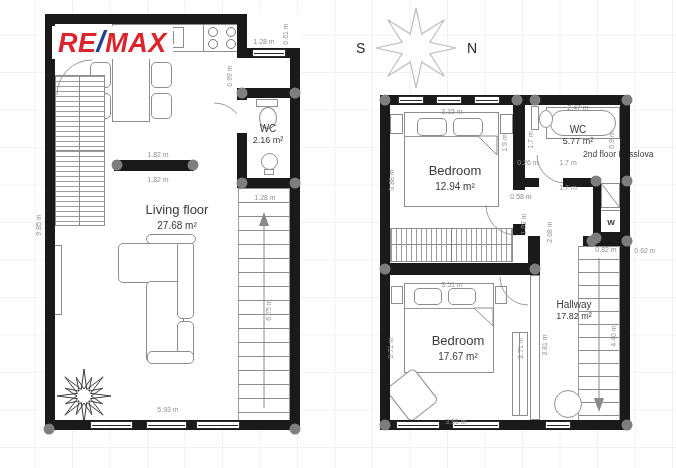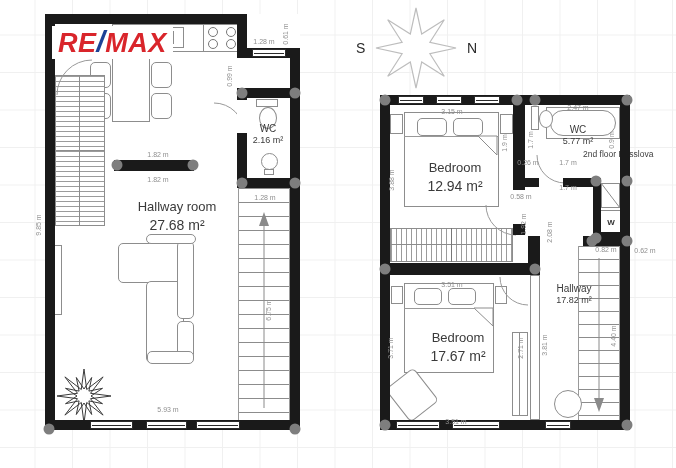--- a/index.html
+++ b/index.html
@@ -21,21 +21,21 @@
   .vline{position:absolute;background:#777;width:1px;z-index:3}
   .burner{position:absolute;width:10px;height:10px;border:1px solid #777;border-radius:50%;background:#fff;z-index:3}
   .hang-v{background-image:linear-gradient(90deg,transparent calc(50% - 1px),#8c8c8c calc(50% - 1px),#8c8c8c 50%,transparent 50%),repeating-linear-gradient(180deg,#9b9b9b 0 1px,transparent 1px 5px)}
   .hang-h{background-image:linear-gradient(180deg,transparent calc(50% - 1px),#8c8c8c calc(50% - 1px),#8c8c8c 50%,transparent 50%),repeating-linear-gradient(90deg,#9b9b9b 0 1px,transparent 1px 5px)}
   .rad{background-image:linear-gradient(90deg,transparent calc(50% - 1px),#8c8c8c calc(50% - 1px),#8c8c8c 50%,transparent 50%)}
   .stairs{position:absolute;z-index:2;background-color:#fff;border-left:1px solid #9a9a9a;border-right:1px solid #9a9a9a;
     background-image:repeating-linear-gradient(180deg,#8c8c8c 0 1px,transparent 1px 14px)}
   .stairs.s13{background-image:repeating-linear-gradient(180deg,#8c8c8c 0 1px,transparent 1px 13px)}
   .room-label{position:absolute;z-index:4;text-align:center;color:#3a3a3a;transform:translate(-50%,-50%);white-space:nowrap;line-height:1.3}
   .room-label .rn{font-size:13px}
-  .room-label .ra{font-size:14px}
+  .room-label .ra{font-size:10px}
   .room-label.small .rn{font-size:10px}
   .room-label.small .ra{font-size:9px}
   .dim{position:absolute;font-size:7px;color:#8f8f8f;z-index:7;white-space:nowrap}
   .dot{position:absolute;width:11px;height:11px;border-radius:50%;background:#7e7e7e;z-index:8;transform:translate(-50%,-50%)}
   .compass-letter{position:absolute;z-index:4;font-size:14px;color:#2a2a2a}
   .floor-note{position:absolute;z-index:4;font-size:8.5px;color:#404040;white-space:nowrap}
   .washer-label{position:absolute;z-index:4;font-size:8px;font-weight:bold;color:#333;text-align:center}
   #logo{position:absolute;left:52px;top:26px;z-index:10;background:#fff;padding:1px 6px 2px 6px;font-style:italic;font-weight:bold;font-size:27px;letter-spacing:.5px;line-height:1}
   #logo .red{color:#d9252b}
   #logo .blue{color:#1d4296;font-size:30px}
@@ -94,21 +94,21 @@
     <div class="f fr" style="left:146px;top:234px;width:50px;height:10px"></div>
 
     <div class="f" style="left:256px;top:99px;width:22px;height:8px"></div>
     <div class="f ell" style="left:259px;top:107px;width:18px;height:22px"></div>
     <div class="f ell" style="left:261px;top:153px;width:17px;height:17px"></div>
     <div class="f" style="left:264px;top:169px;width:10px;height:6px"></div>
 
     <div class="stairs" style="left:238px;top:188px;width:52px;height:242px"></div>
 
     <div class="room-label" style="left:177px;top:217px">
-      <div class="rn">Hallway room</div>
+      <div class="rn">Living floor</div>
       <div class="ra">27.68 m²</div>
     </div>
     <div class="room-label small" style="left:268px;top:134px">
       <div class="rn">WC</div>
       <div class="ra">2.16 m²</div>
     </div>
   </div>
 
   <div>
     <div class="floor" style="left:380px;top:95px;width:250px;height:335px"></div>
@@ -176,21 +176,21 @@
       <div class="ra">12.94 m²</div>
     </div>
     <div class="room-label small" style="left:578px;top:135px">
       <div class="rn">WC</div>
       <div class="ra">5.77 m²</div>
     </div>
     <div class="room-label" style="left:458px;top:348px">
       <div class="rn">Bedroom</div>
       <div class="ra">17.67 m²</div>
     </div>
-    <div class="room-label small" style="left:574px;top:294px">
+    <div class="room-label small" style="left:574px;top:310px">
       <div class="rn">Hallway</div>
       <div class="ra">17.82 m²</div>
     </div>
     <div class="floor-note" style="left:583px;top:149px">2nd floor Resslova</div>
   </div>
 
   <span class="compass-letter" style="left:356px;top:40px">S</span>
   <span class="compass-letter" style="left:467px;top:40px">N</span>
 
   <svg class="overlay" viewBox="0 0 676 468">

